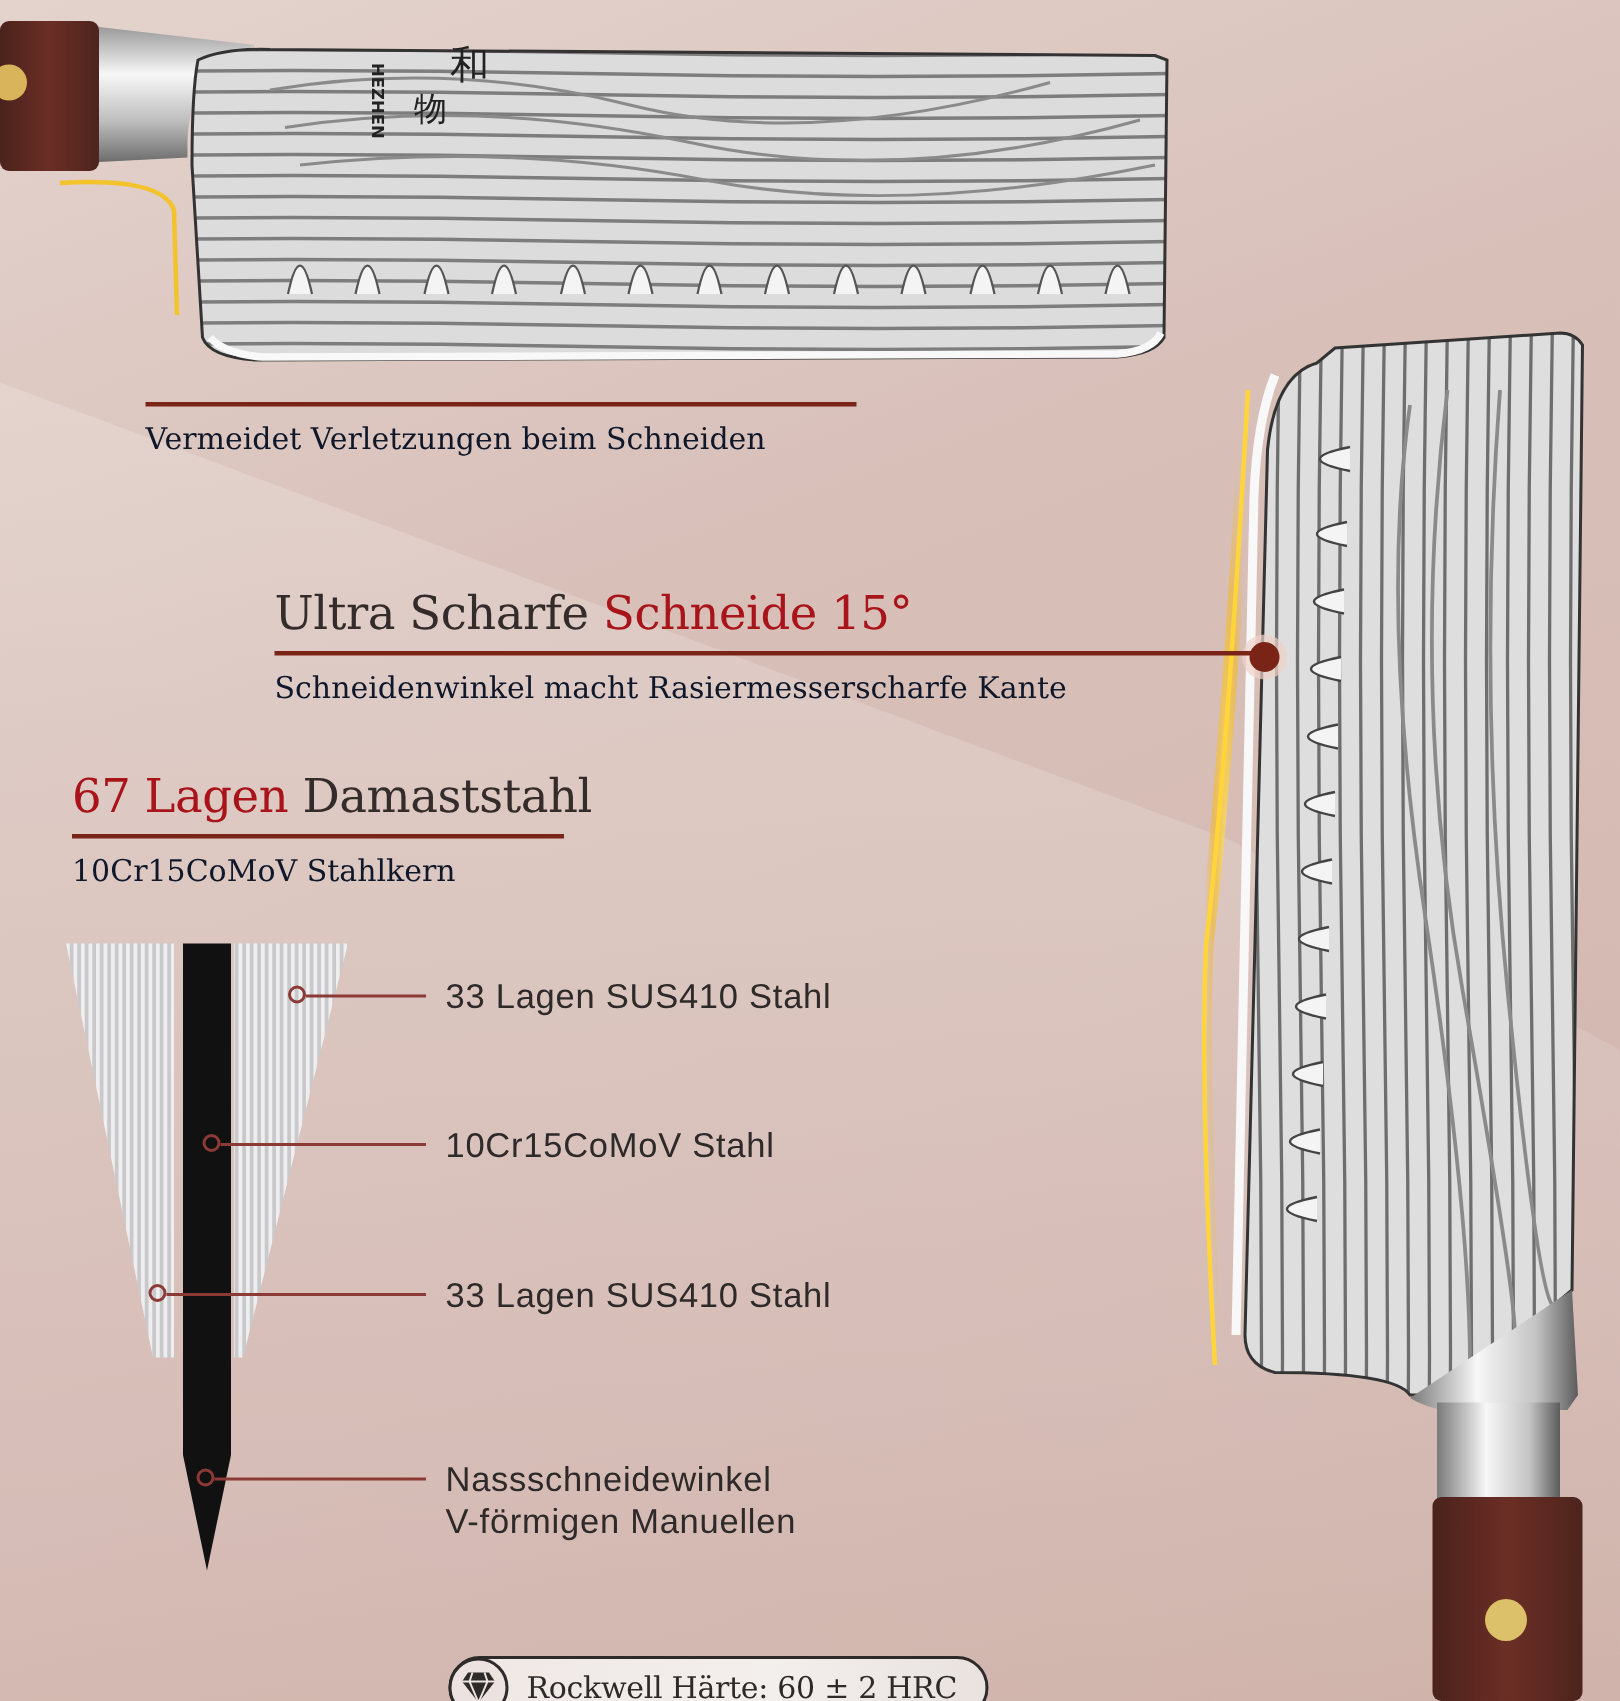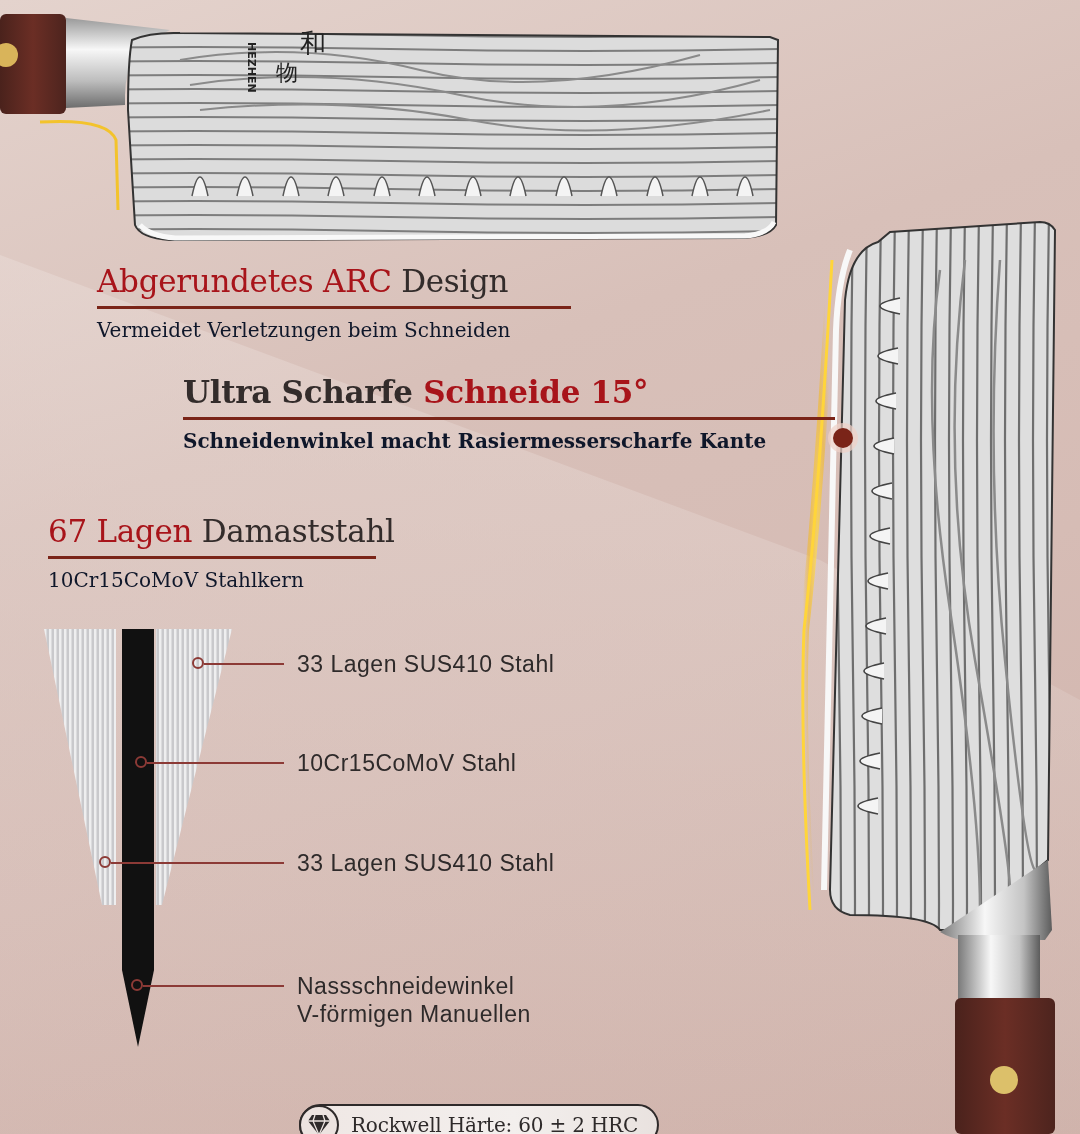--- a/index.html
+++ b/index.html
@@ -27,21 +27,21 @@
     
     .feature { position: absolute; }
     .feature .title { font-size: 31px; line-height: 38px; letter-spacing: -0.3px; white-space: nowrap; }
     .feature .title .red { color: #a8141a; }
     .feature .title .dark { color: #332c2b; }
     .feature .rule { height: 3px; background: #7a2418; margin-top: 6px; }
     .feature .sub { font-size: 20px; line-height: 26px; color: #0f172a; margin-top: 8px; white-space: nowrap; }
 
     #f1 { left: 97px; top: 262px; }
     #f1 .rule { width: 474px; }
-    #f2 { left: 183px; top: 373px; font-weight: bold; }
+    #f2 { left: 183px; top: 390px; }
     #f2 .rule { width: 652px; }
     #f3 { left: 48px; top: 512px; }
     #f3 .rule { width: 328px; }
 
     .pin {
       position: absolute; left: 833px; top: 428px; width: 20px; height: 20px; border-radius: 50%;
       background: #7a2418; box-shadow: 0 0 0 5px rgba(240,210,200,0.7);
     }
 
     
@@ -189,23 +189,20 @@
   <path d="M150 722 L258 650 L262 720 L255 730 L172 730 Q160 728 150 722 Z" fill="url(#bolsterV)"></path>
   <path d="M168 725 L250 725 L250 790 L168 790 Z" fill="url(#bolsterV)"></path>
 
   <rect x="165" y="788" width="100" height="136" rx="6" fill="url(#handleV)"></rect>
   <circle cx="214" cy="870" r="14" fill="#dcc06a"></circle>
 </svg>
 
 <div class="pin"></div>
 
 <div class="feature" id="f1">
-  <div class="title">
-    <span class="red">Abgerundetes ARC</span><span class="dark"> Design</span>
-  </div>
   <div class="rule"></div>
   <div class="sub">Vermeidet Verletzungen beim Schneiden</div>
 </div>
 
 <div class="feature" id="f2">
   <div class="title">
     <span class="dark">Ultra Scharfe </span><span class="red">Schneide 15°</span>
   </div>
   <div class="rule"></div>
   <div class="sub">Schneidenwinkel macht Rasiermesserscharfe Kante</div>

